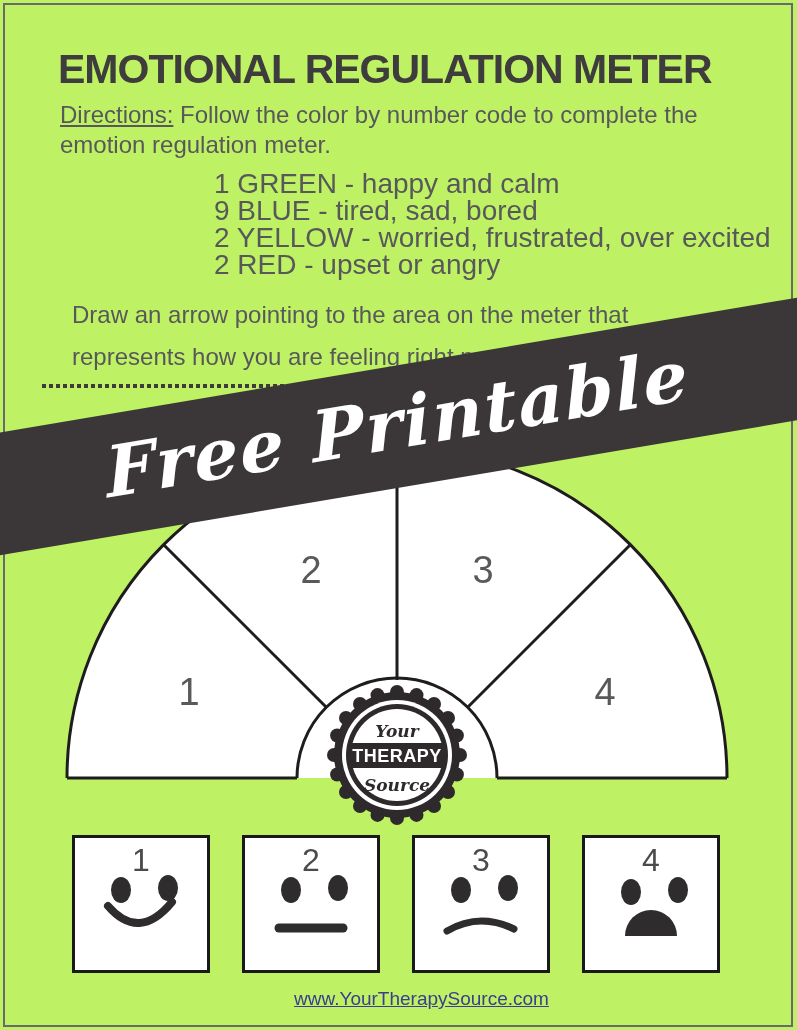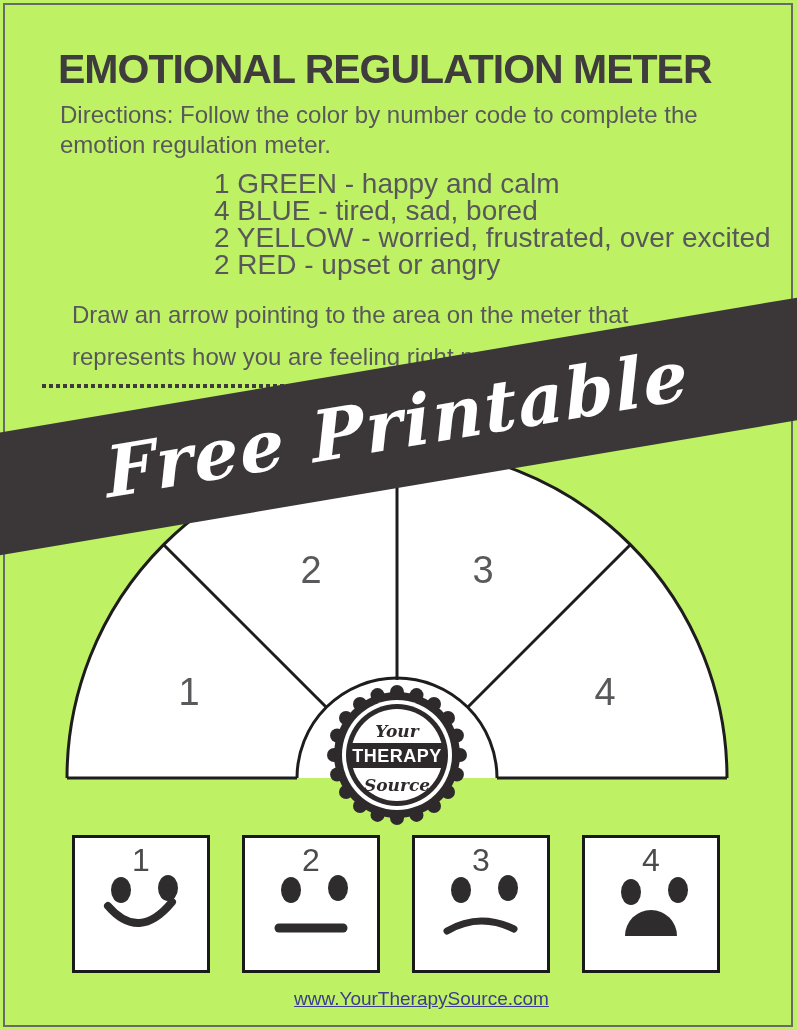--- a/index.html
+++ b/index.html
@@ -13,21 +13,21 @@
   }
   .title{
     position:absolute;left:58px;top:46px;width:700px;
     font-size:41px;font-weight:bold;letter-spacing:-1px;color:#3e3c3d;
     z-index:2;white-space:nowrap;
   }
   .directions{
     position:absolute;left:60px;top:100px;width:690px;
     font-size:24px;line-height:30px;color:#58585b;z-index:2;
   }
-  .directions .dlabel{}
+  .directions .dlabel{text-decoration:underline;}
   .code-list{
     position:absolute;left:182px;top:170px;width:560px;
     font-size:28px;line-height:27px;color:#58585b;z-index:2;margin-left:32px;
   }
   .draw-text{
     position:absolute;left:72px;top:294px;width:660px;
     font-size:24px;line-height:42px;color:#58585b;z-index:2;
   }
   .cut-line{
     position:absolute;left:42px;top:384px;width:350px;height:4px;
@@ -86,21 +86,21 @@
 
   <div class="title">EMOTIONAL REGULATION METER</div>
 
   <div class="directions">
     <span class="dlabel">Directions:</span>
     <span>Follow the color by number code to complete the emotion regulation meter.</span>
   </div>
 
   <div class="code-list">
     <div>1 GREEN - happy and calm</div>
-    <div>4 BLUE - tired, sad, bored</div>
+    <div>9 BLUE - tired, sad, bored</div>
     <div>2 YELLOW - worried, frustrated, over excited</div>
     <div>2 RED - upset or angry</div>
   </div>
 
   <div class="draw-text">Draw an arrow pointing to the area on the meter that represents how you are feeling right now.</div>
 
   <div class="cut-line"></div>
 
   <svg class="meter-svg" width="680" height="400" viewBox="0 0 680 400">
 

